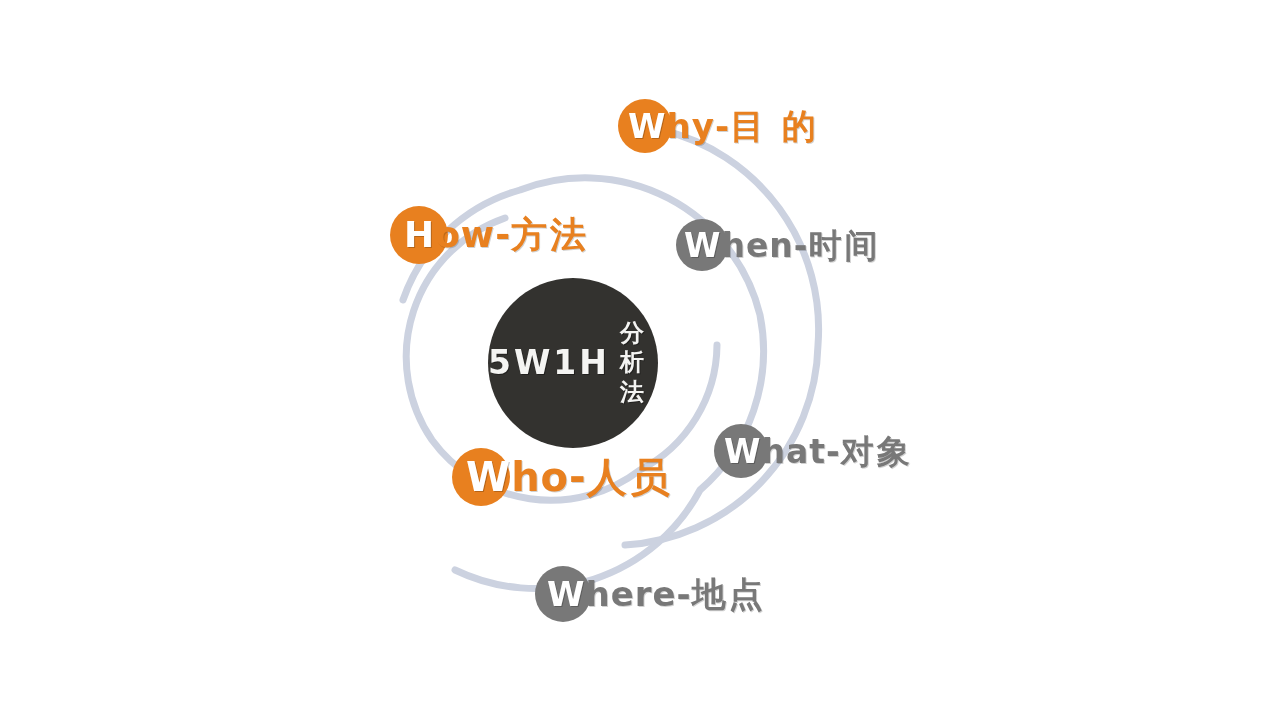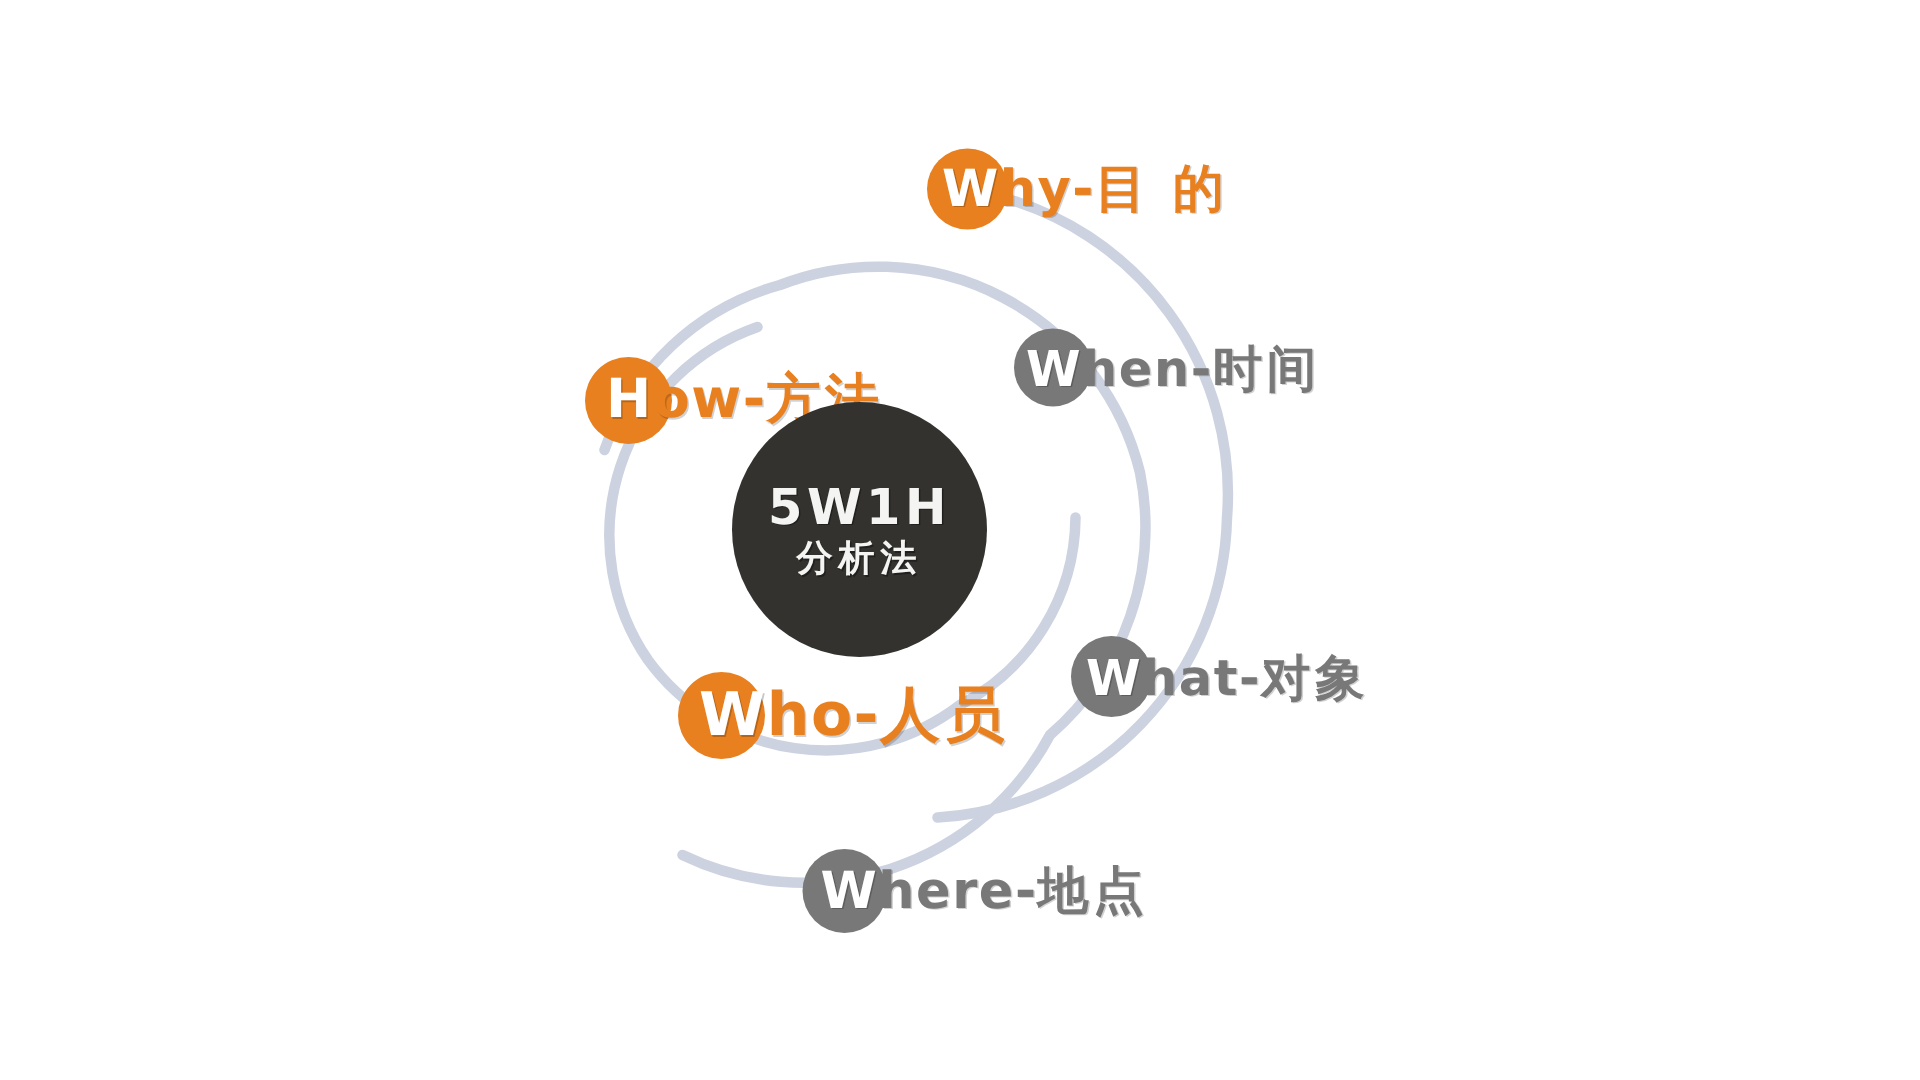--- a/index.html
+++ b/index.html
@@ -24,27 +24,27 @@
     left: 0;
     top: 0;
     width: 1280px;
     height: 720px;
   }
 
   
   .hub {
     position: absolute;
     left: 488px;
-    top: 268px;
+    top: 278px;
     width: 170px;
     height: 170px;
     border-radius: 50%;
     background: #33322f;
     display: flex;
-    flex-direction: column;
+    flex-direction: row;
     align-items: center;
     justify-content: center;
     z-index: 6;
   }
   .hub-line {
     color: #f4f4f2;
     font-weight: 700;
     letter-spacing: 2px;
     line-height: 1.22;
     text-align: center;
@@ -140,20 +140,20 @@
     </div>
   </div>
 
   <div class="node orange" style="left:452px; top:448px;">
     <div class="dot" style="width:58px;height:58px;"></div>
     <div class="label" style="font-size:40px;">
       <span class="cap">W</span><span>ho-</span><span class="cjk">人员</span>
     </div>
   </div>
 
-  <div class="node orange" style="left:390px; top:238px;justify-content:center;">
+  <div class="node orange" style="left:390px; top:206px;justify-content:center;">
     <div class="dot" style="width:58px;height:58px;"></div>
     <div class="label" style="font-size:36px;">
       <span class="cap">H</span><span>ow-</span><span class="cjk">方法</span>
     </div>
   </div>
 
 </div>
 
 </body></html>

